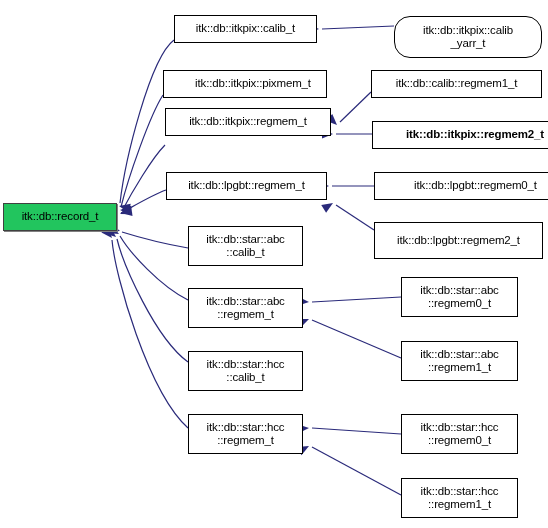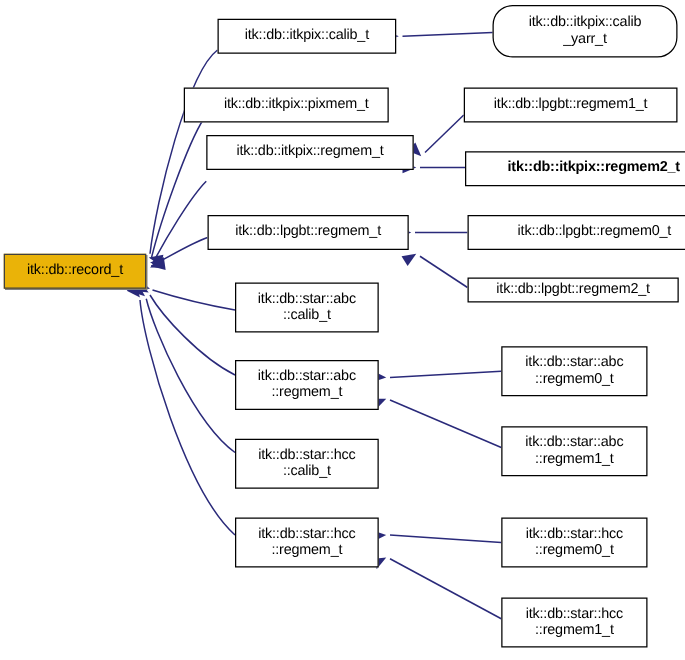--- a/index.html
+++ b/index.html
@@ -22,21 +22,21 @@
     line-height:13.5px;
     display:flex;
     align-items:center;
     justify-content:center;
     text-align:center;
     white-space:pre-line;
     letter-spacing:-0.15px;
     z-index:2;
   }
   .node.root{
-    background:#eab308;
+    background:#22c55e;
     border:1px solid #404040;
     box-shadow:1px 1px 0 #808080;
   }
 </style>
 </head>
 <body>
 
 <div id="diagram">
   <svg id="edges" viewBox="0 0 548 528">
       <path d="M 174,40 C 150,58 125,160 120,203" fill="none" stroke="#2a2a7a" stroke-width="1.2"></path>
@@ -70,29 +70,29 @@
       <path d="M 401,358 L 312,320" fill="none" stroke="#2a2a7a" stroke-width="1.2"></path>
       <polygon points="0,0 11,-4.6 11,4.6" fill="#2a2a7a" transform="translate(309,319) rotate(157)"></polygon>
       <path d="M 401,434 L 312,428" fill="none" stroke="#2a2a7a" stroke-width="1.2"></path>
       <polygon points="0,0 11,-4.6 11,4.6" fill="#2a2a7a" transform="translate(309,428) rotate(176)"></polygon>
       <path d="M 401,495 L 312,447" fill="none" stroke="#2a2a7a" stroke-width="1.2"></path>
       <polygon points="0,0 11,-4.6 11,4.6" fill="#2a2a7a" transform="translate(309,446) rotate(152)"></polygon>
     </svg>
   <div id="nodes">
       <div class="node root" style="left: 3px; top: 203px; width: 114px; height: 28px;">itk::db::record_t</div>
       <div class="node" style="left: 174px; top: 15px; width: 143px; height: 28px;">itk::db::itkpix::calib_t</div>
-      <div class="node" style="left: 394px; top: 4px; width: 148px; height: 42px; border-radius: 16px;">itk::db::itkpix::calib
+      <div class="node" style="left: 394px; top: 16px; width: 148px; height: 42px; border-radius: 16px;">itk::db::itkpix::calib
 _yarr_t</div>
-      <div class="node" style="left: 147px; top: 70px; width: 164px; height: 28px; padding-left: 16px;">itk::db::itkpix::pixmem_t</div>
+      <div class="node" style="left: 163px; top: 70px; width: 164px; height: 28px; padding-left: 16px;">itk::db::itkpix::pixmem_t</div>
       <div class="node" style="left: 165px; top: 108px; width: 166px; height: 28px;">itk::db::itkpix::regmem_t</div>
-      <div class="node" style="left: 371px; top: 70px; width: 171px; height: 28px;">itk::db::lpgbt::regmem1_t</div>
+      <div class="node" style="left: 371px; top: 70px; width: 171px; height: 28px;">itk::db::calib::regmem1_t</div>
       <div class="node" style="left: 372px; top: 121px; width: 206px; height: 28px; font-weight: bold;">itk::db::itkpix::regmem2_t</div>
       <div class="node" style="left: 166px; top: 172px; width: 161px; height: 28px; text-align: right;">itk::db::lpgbt::regmem_t</div>
       <div class="node" style="left: 374px; top: 172px; width: 203px; height: 28px;">itk::db::lpgbt::regmem0_t</div>
-      <div class="node" style="left: 374px; top: 222px; width: 169px; height: 20px;">itk::db::lpgbt::regmem2_t</div>
+      <div class="node" style="left: 374px; top: 222px; width: 169px; height: 37px;">itk::db::lpgbt::regmem2_t</div>
       <div class="node" style="left: 188px; top: 226px; width: 115px; height: 40px;">itk::db::star::abc
 ::calib_t</div>
       <div class="node" style="left: 188px; top: 288px; width: 115px; height: 40px;">itk::db::star::abc
 ::regmem_t</div>
       <div class="node" style="left: 401px; top: 277px; width: 117px; height: 40px;">itk::db::star::abc
 ::regmem0_t</div>
       <div class="node" style="left: 401px; top: 341px; width: 117px; height: 40px;">itk::db::star::abc
 ::regmem1_t</div>
       <div class="node" style="left: 188px; top: 351px; width: 115px; height: 40px;">itk::db::star::hcc
 ::calib_t</div>

